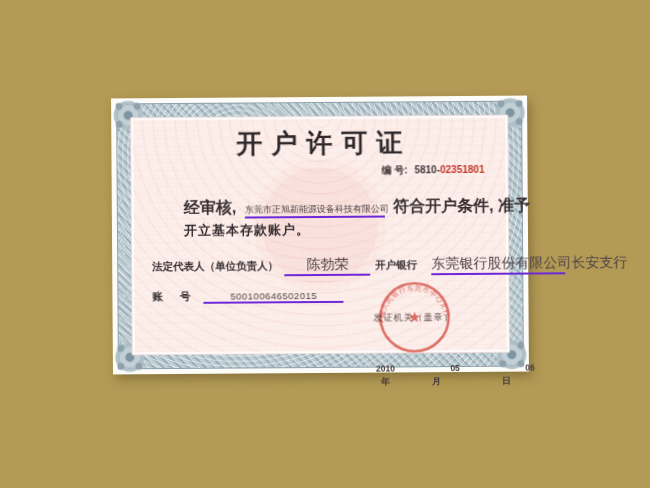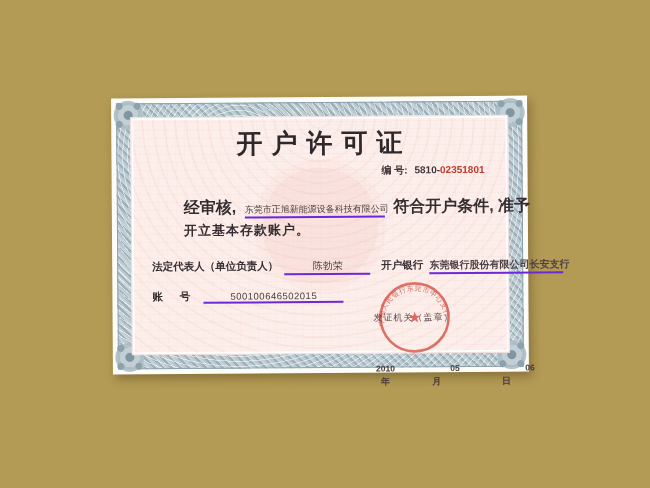--- a/index.html
+++ b/index.html
@@ -56,21 +56,21 @@
   }
   .small-label{font-size:8.5px;color:#4a3c40;}
   .typed{font-size:8.5px;color:#57484d;letter-spacing:.4px;}
   .serial{font-size:10px;color:#413539;font-weight:bold;}
   .serial .red{color:#c0392b;}
   .bold-line{font-size:16px;font-weight:bold;color:#352d30;}
   .u{border-bottom:2px solid #6d28d9;display:inline-block;text-align:center;}
   .company{font-size:9px;color:#4d4044;width:140px;line-height:13px;}
   .open-line{font-size:13px;font-weight:bold;color:#352d30;letter-spacing:1px;}
   .field-label{font-size:10.5px;font-weight:bold;color:#372f32;}
-  .field-value{font-size:10px;color:#4d4044;}
+  .field-value{font-size:14px;color:#4d4044;}
   .acct-label{letter-spacing:7px;}
   .acct-value{font-size:9.5px;letter-spacing:.5px;width:140px;}
   .issue-auth{font-size:9px;color:#5a4747;letter-spacing:1px;}
   .date-col{display:inline-block;text-align:center;margin-right:14px;}
   .date-num{font-size:8.5px;font-weight:bold;color:#453a3c;}
   .date-unit{font-size:9px;font-weight:bold;color:#453a3c;margin-top:2px;}
   .seal{
     position:absolute;left:264px;top:183px;width:76px;height:76px;
     mix-blend-mode:multiply;opacity:.92;
   }
@@ -101,22 +101,22 @@
       <span class="bold-line">经审核,</span>
       <span class="u company" style="margin:0 4px;">东莞市正旭新能源设备科技有限公司</span>
       <span class="bold-line">符合开户条件, 准予</span>
     </div>
 
     <div class="abs open-line" style="left:40px;top:124px;margin-left:32px;">开立基本存款账户。</div>
 
     <div class="abs" style="left:40px;top:158px;">
       <span class="field-label">法定代表人（单位负责人）</span>
       <span class="u field-value" style="width:86px;margin-left:2px;">陈勃荣</span>
-      <span class="field-label" style="margin-left:6px;">开户银行</span>
-      <span class="u field-value" style="width:134px;margin-left:2px;font-weight:bold;">东莞银行股份有限公司长安支行</span>
+      <span class="field-label" style="">开户银行</span>
+      <span class="u field-value" style="width:134px;margin-left:10px;">东莞银行股份有限公司长安支行</span>
     </div>
 
     <div class="abs" style="left:40px;top:188px;">
       <span class="field-label acct-label">账  号</span>
       <span class="u field-value acct-value" style="margin-left:2px;">500100646502015</span>
     </div>
 
     <div class="abs issue-auth" style="left:261px;top:215px;">发证机关（盖章）</div>
 
     <div class="abs" style="left:263px;top:227px;">

